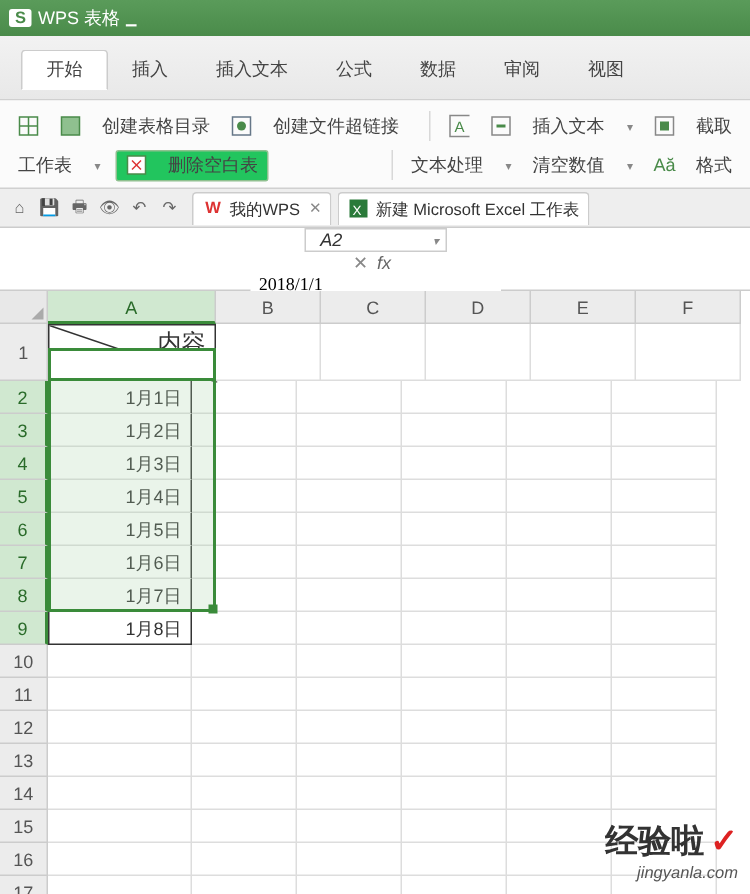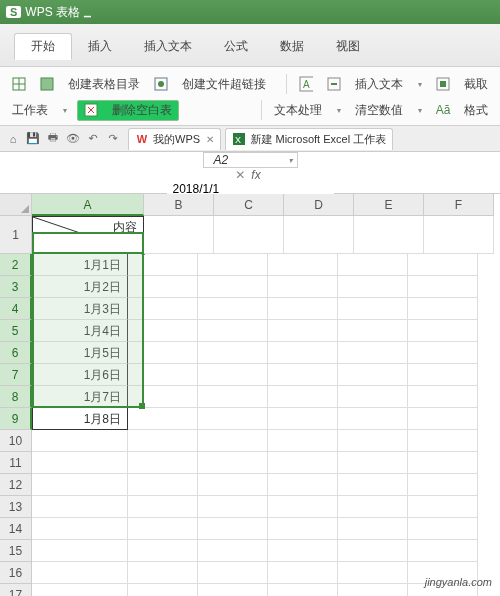--- a/index.html
+++ b/index.html
@@ -21,39 +21,39 @@
     .tabs-bar .mini { width: 18px; height: 18px; display: flex; align-items: center; justify-content: center; margin-right: 2px; color: #666; cursor: pointer; font-size: 11px; }
     .doc-tab { height: 22px; background: #fff; border: 1px solid #ccc; border-bottom: none; border-radius: 3px 3px 0 0; display: flex; align-items: center; padding: 0 6px; margin-left: 4px; cursor: pointer; font-size: 11px; }
     .doc-tab.active { background: #fff; }
     .doc-tab .x { margin-left: 6px; color: #888; font-size: 10px; }
     .doc-tab .dico { width: 14px; height: 14px; margin-right: 4px; display: inline-flex; align-items: center; justify-content: center; }
     .fx-bar { height: 42px; display: flex; align-items: center; border-bottom: 1px solid #ccc; background: #fff; flex-direction: column; }
     .name-box { width: 95px; height: 22px; border: 1px solid #ccc; margin: 0 3px; display: flex; align-items: center; padding: 0 18px 0 10px; font-style: italic; position: relative; background: #fff; }
     .name-box .dd { position: absolute; right: 4px; font-size: 8px; color: #888; }
     .fx-icons { display: flex; align-items: center; gap: 6px; padding: 0 6px; color: #888; }
     .fx-label { font-style: italic; color: #666; margin-right: 4px; }
-    .formula-input { flex: 1; height: 22px; border: none; padding: 0 6px; font-size: 12px; outline: none; }
+    .formula-input { flex: 1; height: 22px; border: none; padding: 0 6px; font-size: 12px; outline: none; font-family: Liberation Serif, serif; }
     .sheet { display: flex; height: 418px; overflow: hidden; background: #fff; }
     .corner { width: 32px; height: 22px; background: #e8e8e8; border-right: 1px solid #ccc; border-bottom: 1px solid #ccc; position: relative; }
     .corner::after { content: ""; position: absolute; right: 2px; bottom: 2px; width: 0; height: 0; border-left: 8px solid transparent; border-bottom: 8px solid #aaa; }
     .col-headers { display: flex; height: 22px; }
     .col-h { width: 70px; background: #ececec; border-right: 1px solid #ccc; border-bottom: 1px solid #ccc; text-align: center; line-height: 22px; color: #555; }
     .col-h.first { width: 112px; background: #d0e8d0; color: #2a6b2a; border-bottom: 2px solid #3a8b3a; }
     .left-col { width: 32px; }
     .row-h { height: 22px; background: #ececec; border-right: 1px solid #ccc; border-bottom: 1px solid #ccc; text-align: center; line-height: 22px; color: #555; }
     .row-h.first { height: 38px; line-height: 38px; }
     .row-h.sel { background: #d0e8d0; color: #2a6b2a; border-right: 2px solid #3a8b3a; }
     .grid-body { position: relative; }
     .grid-row { display: flex; height: 22px; }
     .grid-row.first { height: 38px; }
     .cell { width: 70px; border-right: 1px solid #ddd; border-bottom: 1px solid #ddd; padding: 0 4px; text-align: right; line-height: 22px; white-space: nowrap; overflow: hidden; }
     .cell.a { width: 96px; }
     .header-cell { width: 112px; border: 1px solid #333; border-right: 1px solid #333; border-bottom: 1px solid #333; position: relative; background: #fff; height: 38px; }
     .header-cell .diag { position: absolute; inset: 0; }
-    .header-cell .top { position: absolute; right: 6px; top: 2px; font-size: 12px; }
+    .header-cell .top { position: absolute; right: 6px; top: 2px; font-size: 16px; }
     .header-cell .bot { position: absolute; left: 6px; bottom: 2px; font-size: 12px; }
     .sel-range { position: absolute; left: 0; top: 38px; width: 112px; height: 176px; border: 2px solid #3a8b3a; pointer-events: none; background: rgba(170,210,170,0.25); }
     .sel-range::after { content: ""; position: absolute; right: -3px; bottom: -3px; width: 6px; height: 6px; background: #3a8b3a; }
     .active-cell { position: absolute; left: 0; top: 38px; width: 112px; height: 22px; background: #fff; border: 2px solid #3a8b3a; pointer-events: none; }
     .cell.a.data { border-left: 1px solid #333; border-right: 1px solid #333; text-align: right; padding-right: 6px; }
     .cell.a.data.last { border-bottom: 1px solid #333; }
     .watermark { position: absolute; right: 8px; bottom: 8px; text-align: right; }
     .watermark .big { font-size: 22px; font-weight: bold; color: #333; }
     .watermark .chk { color: #d22; font-size: 22px; margin-left: 4px; font-weight: bold; }
     .watermark .small { font-size: 11px; font-style: italic; color: #555; }
@@ -67,20 +67,21 @@
   <span>WPS 表格</span>
   <span style="margin-left:4px;font-size:9px;">▁</span>
 </div>
 
 <div class="menubar">
   <div class="tab active">开始</div>
   <div class="tab">插入</div>
   <div class="tab">插入文本</div>
   <div class="tab">公式</div>
   <div class="tab">数据</div>
+  <div class="tab">审阅</div>
   <div class="tab">视图</div>
 </div>
 
 <div class="ribbon">
   <div class="ribbon-row">
     <div class="ribbon-btn">
       <span class="ico">
         <svg width="14" height="14">
             <rect x="1" y="1" width="12" height="12" fill="none" stroke="#4a8b4a"></rect>
             <line x1="1" y1="7" x2="13" y2="7" stroke="#4a8b4a"></line>
@@ -386,14 +387,15 @@
         <div class="cell"></div>
         <div class="cell"></div>
       </div>
 
     <div class="sel-range"></div>
     <div class="active-cell"></div>
   </div>
 </div>
 
 <div class="watermark">
+  <div><span class="big">经验啦</span><span class="chk">✓</span></div>
   <div class="small">jingyanla.com</div>
 </div>
 
 </body></html>

